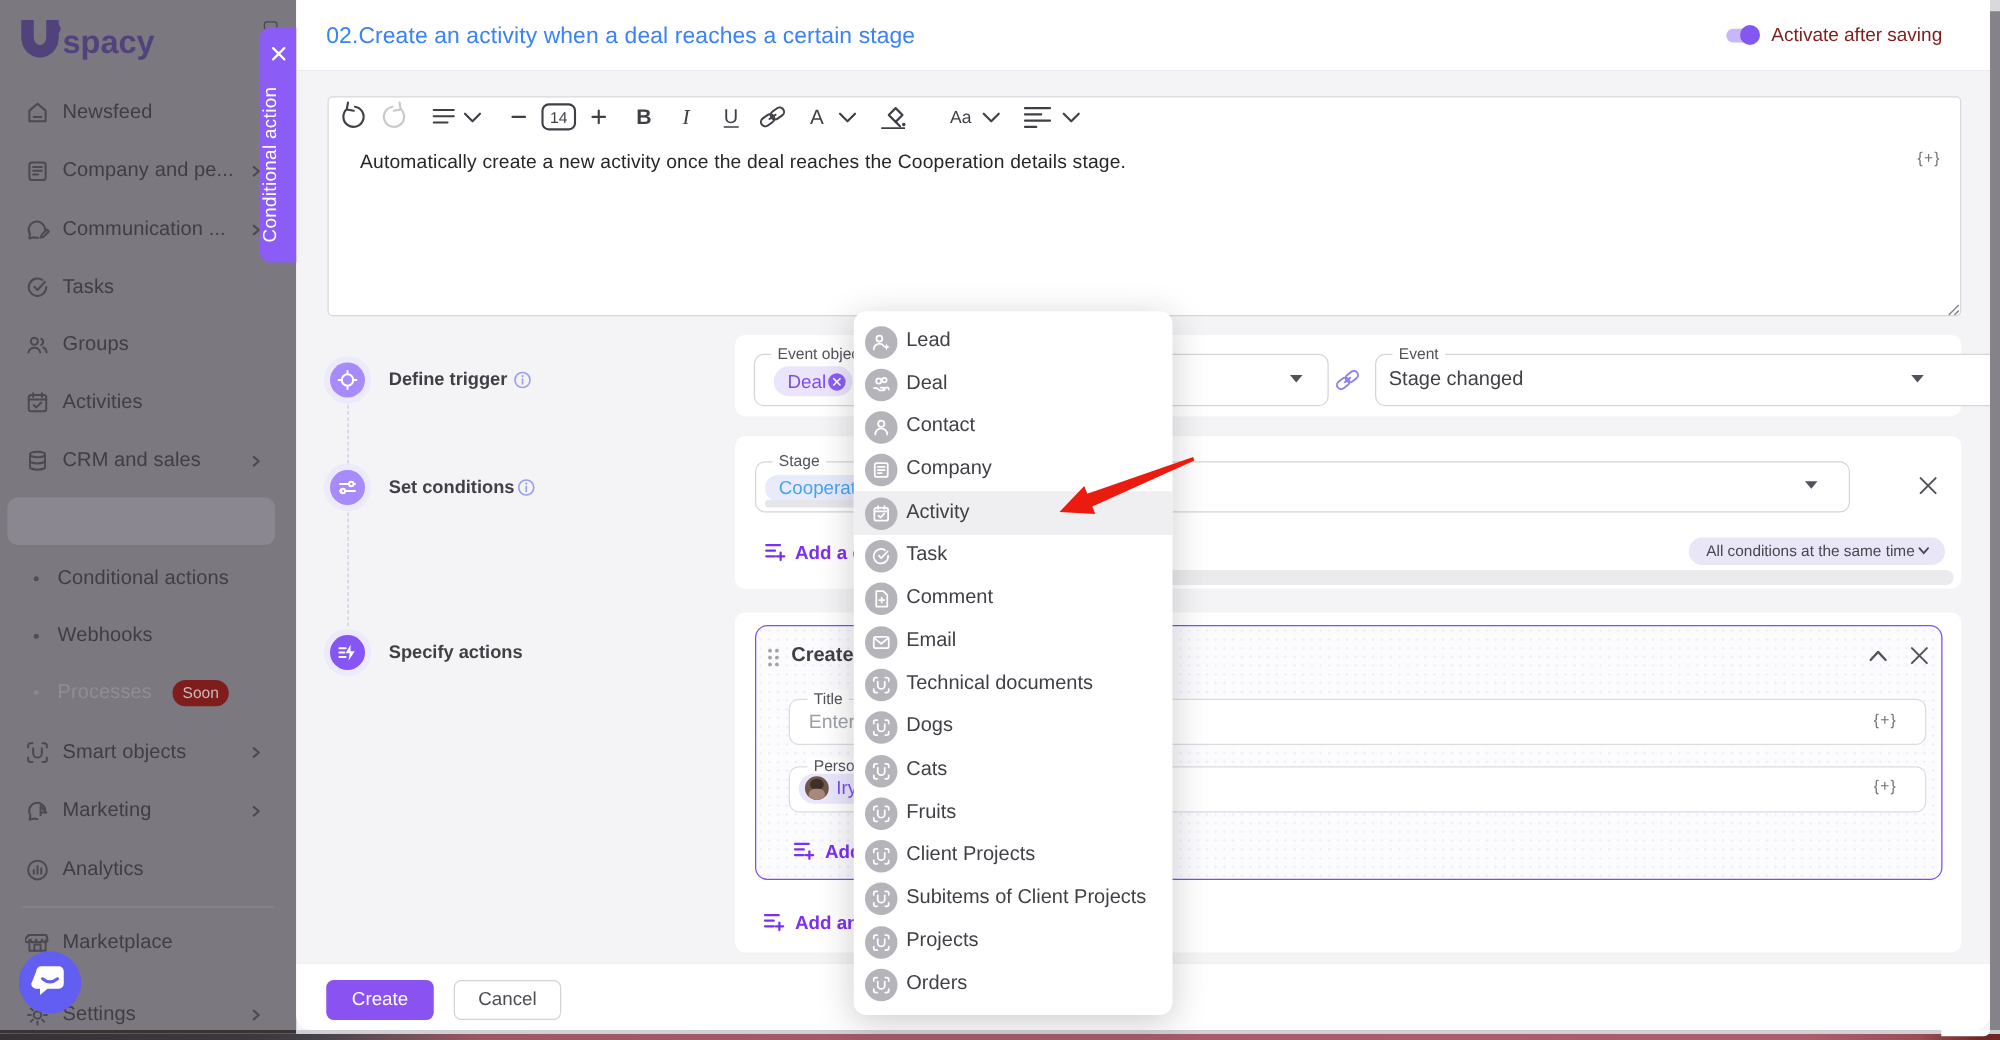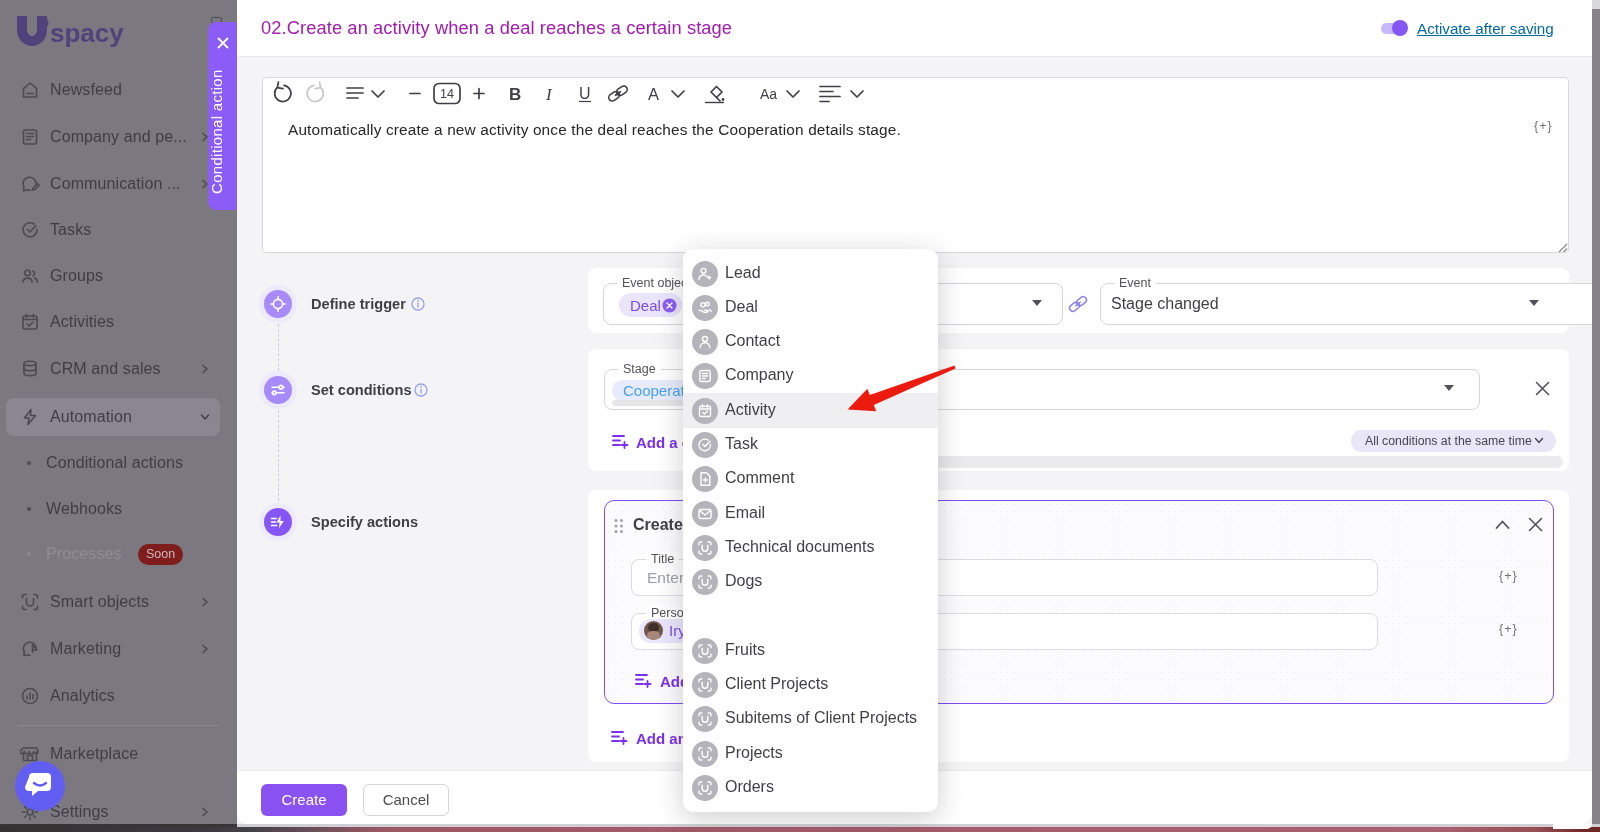--- a/index.html
+++ b/index.html
@@ -26,27 +26,27 @@
 
   
   #logo { left:14px; top:14px; width:200px; height:36px; }
 
   
   #chat { left:15px; top:761px; width:50px; height:50px; border-radius:50%; background:#635ef2; }
 
   
   #modal { left:237px; top:0; width:1355px; height:824px; background:#f4f4f6; border-radius:0 0 12px 12px; overflow:hidden; }
   #mheader { position:absolute; left:0; top:0; width:1355px; height:57px; background:#fff; border-bottom:1px solid #e9e9ee; }
-  #mtitle { position:absolute; left:24px; top:17px; font-size:18.3px; font-weight:500; color:#a21caf; letter-spacing:0.1px; }
+  #mtitle { position:absolute; left:24px; top:17px; font-size:18.3px; font-weight:500; color:#3b82f6; letter-spacing:0.1px; }
   #mfooter { position:absolute; left:0; top:770px; width:1355px; height:54px; background:#fff; border-top:1px solid #ececf0; }
 
   
   #tgltrack { left:1144px; top:23px; width:26px; height:11px; border-radius:6px; background:#c7b7f8; }
   #tglknob { left:1155px; top:20px; width:16px; height:16px; border-radius:50%; background:#8456f2; }
-  #tgllabel { left:1180px; top:20px; font-size:15.2px; color:#0369a1;text-decoration:underline; }
+  #tgllabel { left:1180px; top:20px; font-size:15.2px; color:#7f1d1d; }
 
   
   .btn-create { left:24px; top:13px; width:86px; height:32px; background:#8a52f0; border-radius:6px; color:#fff; font-size:15px; text-align:center; line-height:32px; }
   .btn-cancel { left:126px; top:13px; width:86px; height:32px; background:#fff; border:1px solid #d4d4d8; border-radius:6px; color:#4c4c54; font-size:15px; text-align:center; line-height:30px; }
 
   
   #editor { left:25px; top:77px; width:1307px; height:176px; background:#fff; border:1px solid #d8d8dc; border-radius:4px; }
   #edtext { left:51px; top:121px; font-size:15.4px; color:#27272a; letter-spacing:0.15px; }
   .plus-token { position:absolute; font-size:12.5px; color:#71717a; letter-spacing:1px; }
 
@@ -62,21 +62,21 @@
   .fset { position:absolute; border:1px solid #d6d6da; border-radius:8px; background:#fff; }
   .flabel { position:absolute; top:-8px; font-size:12.5px; color:#52525b; background:#fff; padding:0 5px; }
   .chip { position:absolute; border-radius:12px; font-size:15px; }
   .caret { position:absolute; width:0; height:0; border-left:5px solid transparent; border-right:5px solid transparent; border-top:6px solid #52525b; }
   .addlink { position:absolute; color:#7b2ff2; font-size:15px; font-weight:bold; }
   .fval { position:absolute; font-size:16px; color:#3f3f46; }
 
   
   #pcard { position:absolute; left:367px; top:500px; width:950px; height:204px; background:#fcfbfe; border:1.5px solid #7d4df2; border-radius:10px;
     background-image:radial-gradient(#eeecf6 0.9px, transparent 0.9px); background-size:7px 7px; }
-  .wfset { position:absolute; left:26px; width:747px; height:37px; border:1px solid #dcdce0; border-radius:8px; background:#fff; }
+  .wfset { position:absolute; left:26px; width:910px; height:37px; border:1px solid #dcdce0; border-radius:8px; background:#fff; }
 
   
   #dropdown { left:683px; top:249px; width:255px; height:563px; background:#fff; border-radius:10px; box-shadow:0 6px 28px rgba(30,30,40,0.22); }
   .drow { position:absolute; left:0; width:223px; height:34px;padding-left:20px; }
   .drow .dicon { position:absolute; left:9px; top:4px; width:26px; height:26px; border-radius:50%; background:#b4b4ba; display:flex; align-items:center; justify-content:center; }
   .drow .dt { position:absolute; left:42px; top:7px; font-size:16px; color:#3f3f46; white-space:nowrap; }
   #drowhl { position:absolute; left:0; top:144px; width:255px; height:35px; background:#efeff1; }
 
   
   #rstrip { left:1592px; top:0; width:8px; height:824px; background:#85828a; }
@@ -155,29 +155,20 @@
       </div>
     <div class="nav" style="top:353px">
         <svg width="20" height="20" viewBox="0 0 20 20">
           <ellipse cx="10" cy="4.5" rx="6" ry="2.2" stroke="#4c4952" stroke-width="1.6" fill="none" stroke-linecap="round" stroke-linejoin="round"></ellipse>
           <path d="M4 4.5 v5 c0 1.2 2.7 2.2 6 2.2 s6-1 6-2.2 v-5" stroke="#4c4952" stroke-width="1.6" fill="none" stroke-linecap="round" stroke-linejoin="round"></path>
           <path d="M4 9.5 v5 c0 1.2 2.7 2.2 6 2.2 s6-1 6-2.2 v-5" stroke="#4c4952" stroke-width="1.6" fill="none" stroke-linecap="round" stroke-linejoin="round"></path>
         </svg>
         <span class="t">CRM and sales</span>
         <svg class="chev" width="14" height="14" viewBox="0 0 14 14">
           <path d="M5 3.5 L9 7 L5 10.5" stroke="#4c4952" stroke-width="1.6" fill="none" stroke-linecap="round" stroke-linejoin="round"></path>
-        </svg>
-      </div>
-    <div class="nav" style="top:401px">
-        <svg width="20" height="20" viewBox="0 0 20 20">
-          <path d="M11 2.5 L4.5 11 H9 L8 17.5 L15.5 8.5 H10.5 Z" stroke="#4c4952" stroke-width="1.6" fill="none" stroke-linecap="round" stroke-linejoin="round"></path>
-        </svg>
-        <span class="t">Automation</span>
-        <svg class="chev" width="14" height="14" viewBox="0 0 14 14">
-          <path d="M3.5 5 L7 9 L10.5 5" stroke="#45424b" stroke-width="1.6" fill="none" stroke-linecap="round" stroke-linejoin="round"></path>
         </svg>
       </div>
     <div class="nav" style="top:586px">
         <svg width="20" height="20" viewBox="0 0 20 20">
           <path d="M2.5 6 V4.5 a2 2 0 0 1 2-2 H6 M14 2.5 h1.5 a2 2 0 0 1 2 2 V6 M17.5 14 v1.5 a2 2 0 0 1 -2 2 H14 M6 17.5 H4.5 a2 2 0 0 1 -2-2 V14" stroke="#4c4952" stroke-width="1.6" fill="none" stroke-linecap="round" stroke-linejoin="round"></path>
           <path d="M6.5 6.5 v4 a3.5 3.5 0 0 0 7 0 v-4" stroke="#4c4952" stroke-width="1.6" fill="none" stroke-linecap="round" stroke-linejoin="round"></path>
         </svg>
         <span class="t">Smart objects</span>
         <svg class="chev" width="14" height="14" viewBox="0 0 14 14">
           <path d="M5 3.5 L9 7 L5 10.5" stroke="#4c4952" stroke-width="1.6" fill="none" stroke-linecap="round" stroke-linejoin="round"></path>
@@ -509,20 +500,29 @@
       </div>
     <div class="drow" style="top:316.2px">
         <span class="dicon">
           <svg width="16" height="16" viewBox="0 0 16 16">
             <path d="M2 4.8 V3.6 a1.6 1.6 0 0 1 1.6-1.6 H4.8 M11.2 2 h1.2 a1.6 1.6 0 0 1 1.6 1.6 V4.8 M14 11.2 v1.2 a1.6 1.6 0 0 1 -1.6 1.6 H11.2 M4.8 14 H3.6 a1.6 1.6 0 0 1 -1.6-1.6 V11.2" stroke="#fff" stroke-width="1.4" fill="none" stroke-linecap="round" stroke-linejoin="round"></path>
             <path d="M5.2 5.2 v3.2 a2.8 2.8 0 0 0 5.6 0 V5.2" stroke="#fff" stroke-width="1.4" fill="none" stroke-linecap="round" stroke-linejoin="round"></path>
           </svg>
         </span>
         <span class="dt">Dogs</span>
       </div>
+    <div class="drow" style="top:350.5px">
+        <span class="dicon">
+          <svg width="16" height="16" viewBox="0 0 16 16">
+            <path d="M2 4.8 V3.6 a1.6 1.6 0 0 1 1.6-1.6 H4.8 M11.2 2 h1.2 a1.6 1.6 0 0 1 1.6 1.6 V4.8 M14 11.2 v1.2 a1.6 1.6 0 0 1 -1.6 1.6 H11.2 M4.8 14 H3.6 a1.6 1.6 0 0 1 -1.6-1.6 V11.2" stroke="#fff" stroke-width="1.4" fill="none" stroke-linecap="round" stroke-linejoin="round"></path>
+            <path d="M5.2 5.2 v3.2 a2.8 2.8 0 0 0 5.6 0 V5.2" stroke="#fff" stroke-width="1.4" fill="none" stroke-linecap="round" stroke-linejoin="round"></path>
+          </svg>
+        </span>
+        <span class="dt">Cats</span>
+      </div>
     <div class="drow" style="top:384.8px">
         <span class="dicon">
           <svg width="16" height="16" viewBox="0 0 16 16">
             <path d="M2 4.8 V3.6 a1.6 1.6 0 0 1 1.6-1.6 H4.8 M11.2 2 h1.2 a1.6 1.6 0 0 1 1.6 1.6 V4.8 M14 11.2 v1.2 a1.6 1.6 0 0 1 -1.6 1.6 H11.2 M4.8 14 H3.6 a1.6 1.6 0 0 1 -1.6-1.6 V11.2" stroke="#fff" stroke-width="1.4" fill="none" stroke-linecap="round" stroke-linejoin="round"></path>
             <path d="M5.2 5.2 v3.2 a2.8 2.8 0 0 0 5.6 0 V5.2" stroke="#fff" stroke-width="1.4" fill="none" stroke-linecap="round" stroke-linejoin="round"></path>
           </svg>
         </span>
         <span class="dt">Fruits</span>
       </div>
     <div class="drow" style="top:419.1px">

